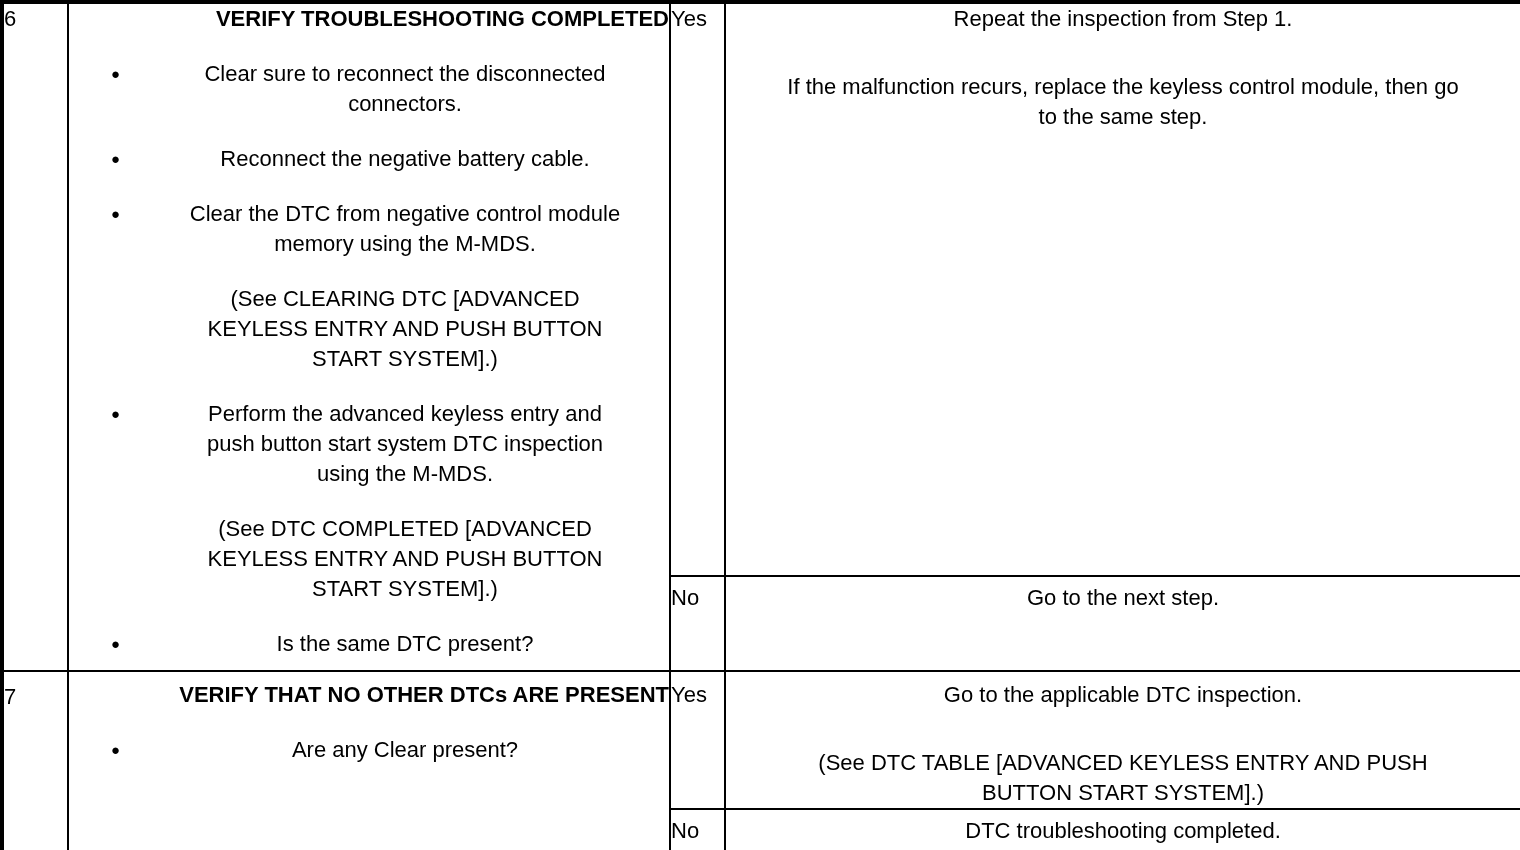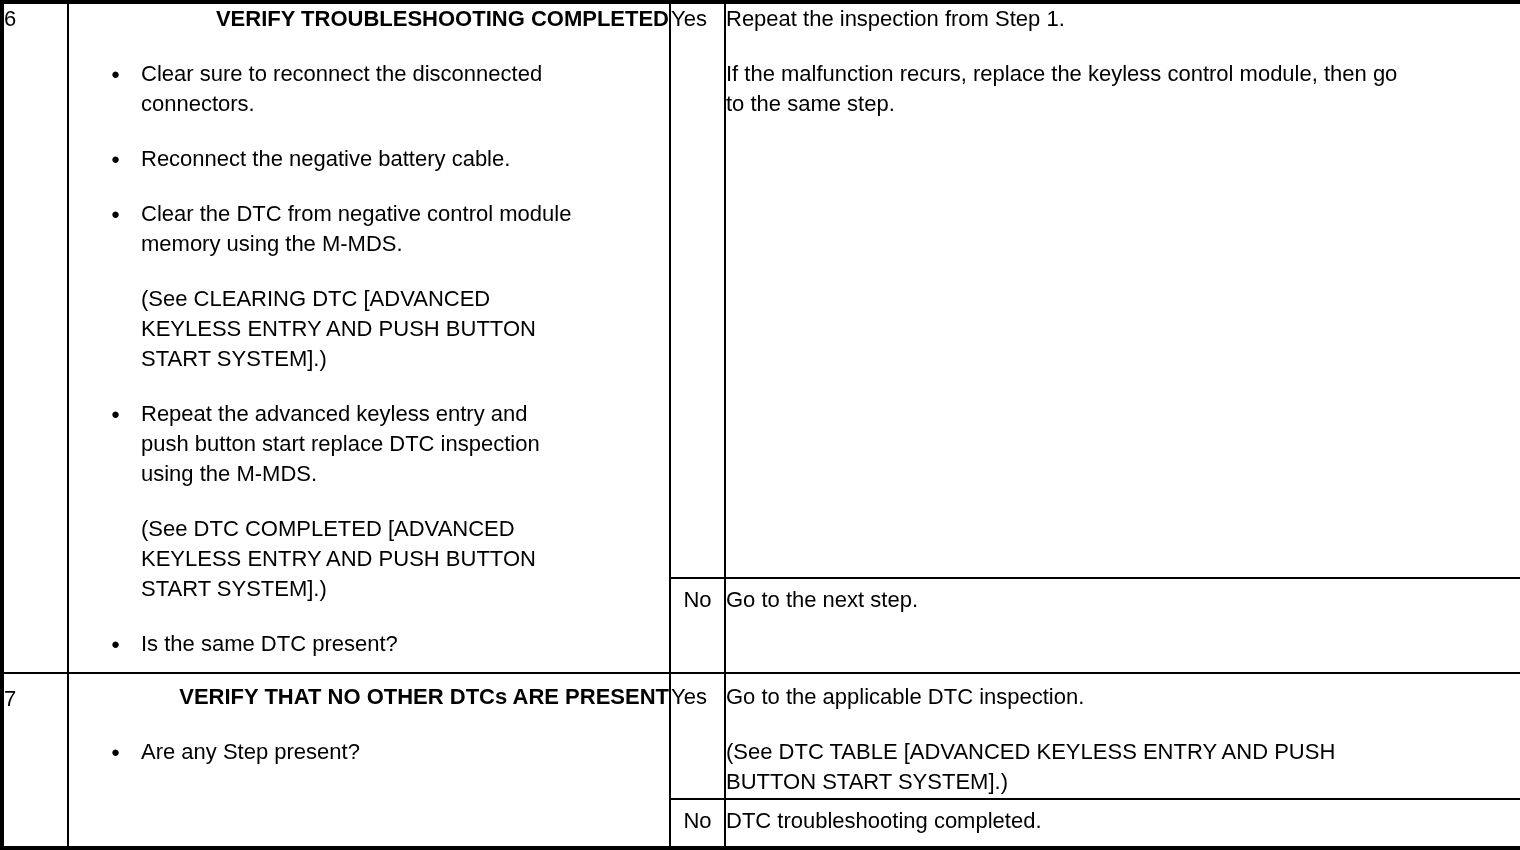--- a/index.html
+++ b/index.html
@@ -29,38 +29,38 @@
     border: 2px solid #000000;
     vertical-align: top;
     padding: 0;
     overflow: hidden;
     background: #ffffff;
   }
   td.step-cell   { padding: 12px 4px 0 8px; }
   td.insp-cell   { padding: 12px 6px 0 8px; }
   td.yn-cell     { padding: 12px 2px 0 6px; }
   td.action-cell { padding: 12px 6px 0 7px; }
-  tr.sub td.yn-cell     { padding-top: 6px; text-align: center; }
+  tr.sub td.yn-cell     { padding-top: 6px; }
   tr.sub td.action-cell { padding-top: 6px; }
   tr.r3 td { padding-top: 8px; }
   tr.r3 td.step-cell { padding-top: 10px; }
   tr.r4 td.yn-cell, tr.r4 td.action-cell { padding-top: 6px; }
 
   .insp-title { font-weight: bold; white-space: nowrap; text-align: right; }
   .item { position: relative; padding-left: 72px; margin-top: 25px; }
   .item .dot {
     position: absolute;
     left: 42px;
     top: 0;
     font-size: 15px;
     line-height: 30px;
   }
-  .para { margin-top: 25px; }
+  .para { margin-top: 38px; }
   .para:first-child { margin-top: 0; }
-  .ln { white-space: nowrap; }
+  .ln { white-space: nowrap; text-align: center; }
   .yn-label { white-space: nowrap; }
 </style>
 </head>
 <body>
 
 <div class="sheet">
   <table class="ts">
     <colgroup>
       <col style="width:66px">
       <col style="width:602px">
@@ -94,22 +94,22 @@
         </div>
 
         <div class="item">
           <div class="ln">(See CLEARING DTC [ADVANCED</div>
           <div class="ln">KEYLESS ENTRY AND PUSH BUTTON</div>
           <div class="ln">START SYSTEM].)</div>
         </div>
 
         <div class="item">
           <span class="dot">●</span>
-          <div class="ln">Repeat the advanced keyless entry and</div>
-          <div class="ln">push button start replace DTC inspection</div>
+          <div class="ln">Perform the advanced keyless entry and</div>
+          <div class="ln">push button start system DTC inspection</div>
           <div class="ln">using the M-MDS.</div>
         </div>
 
         <div class="item">
           <div class="ln">(See DTC COMPLETED [ADVANCED</div>
           <div class="ln">KEYLESS ENTRY AND PUSH BUTTON</div>
           <div class="ln">START SYSTEM].)</div>
         </div>
 
         <div class="item">
@@ -143,21 +143,21 @@
     </tr>
 
     <tr class="r3" style="height:124px;">
       <td class="step-cell" rowspan="2">
         <div>7</div>
       </td>
       <td class="insp-cell" rowspan="2">
         <div class="insp-title">VERIFY THAT NO OTHER DTCs ARE PRESENT</div>
         <div class="item">
           <span class="dot">●</span>
-          <div class="ln">Are any Step present?</div>
+          <div class="ln">Are any Clear present?</div>
         </div>
       </td>
       <td class="yn-cell">
         <div class="yn-label">Yes</div>
       </td>
       <td class="action-cell">
         <div class="para">
           <div class="ln">Go to the applicable DTC inspection.</div>
         </div>
         <div class="para">

